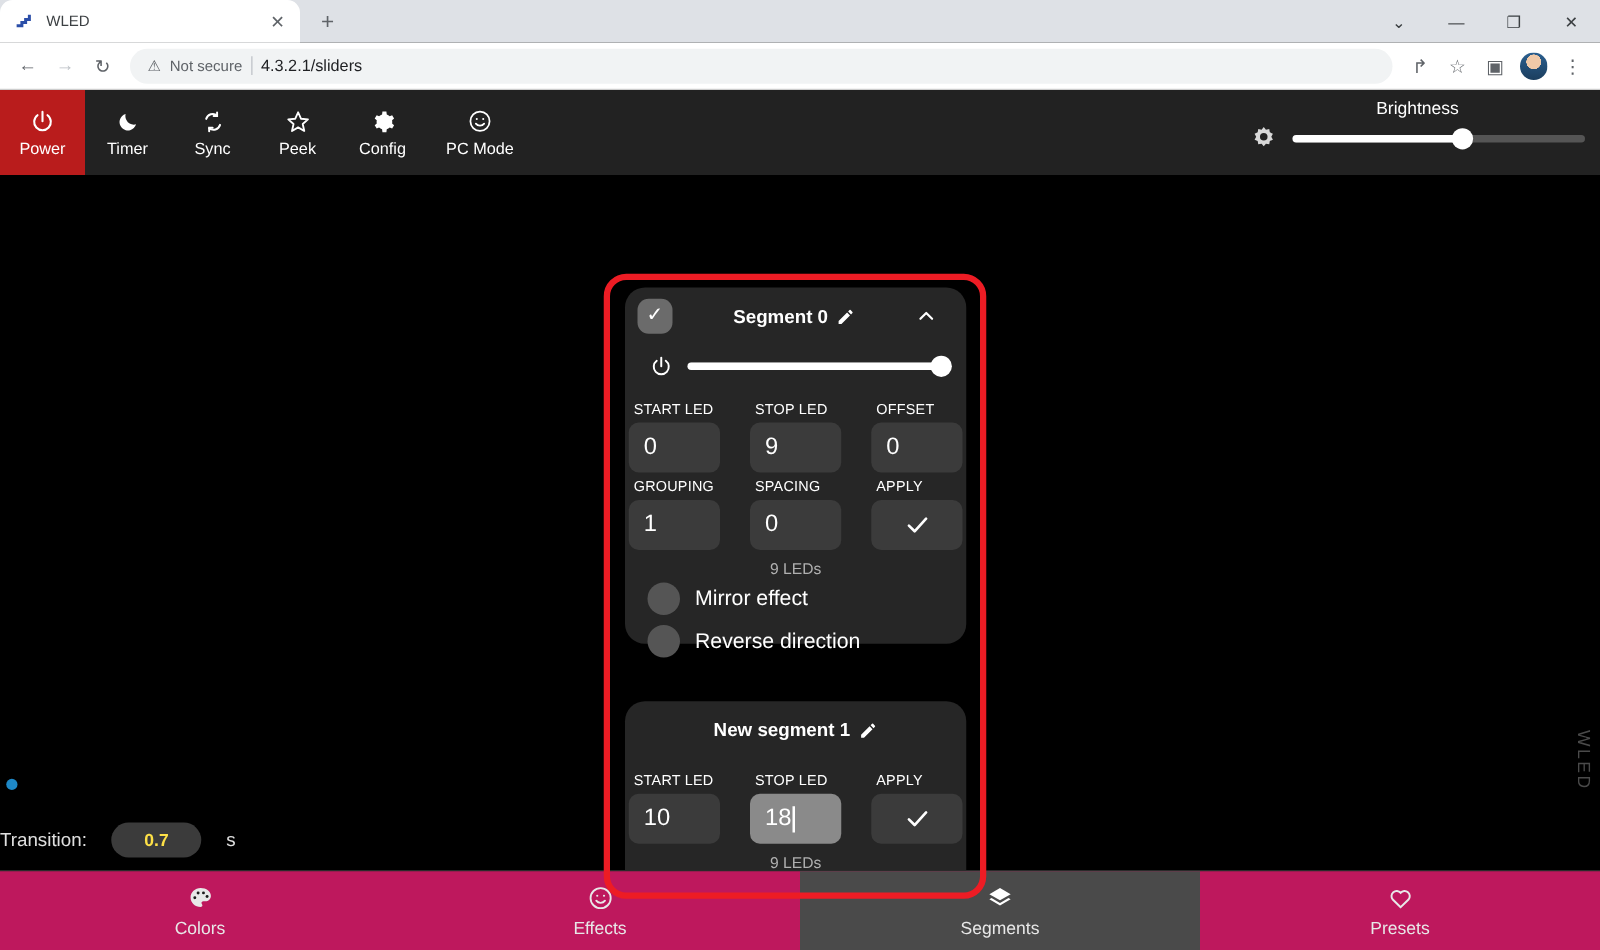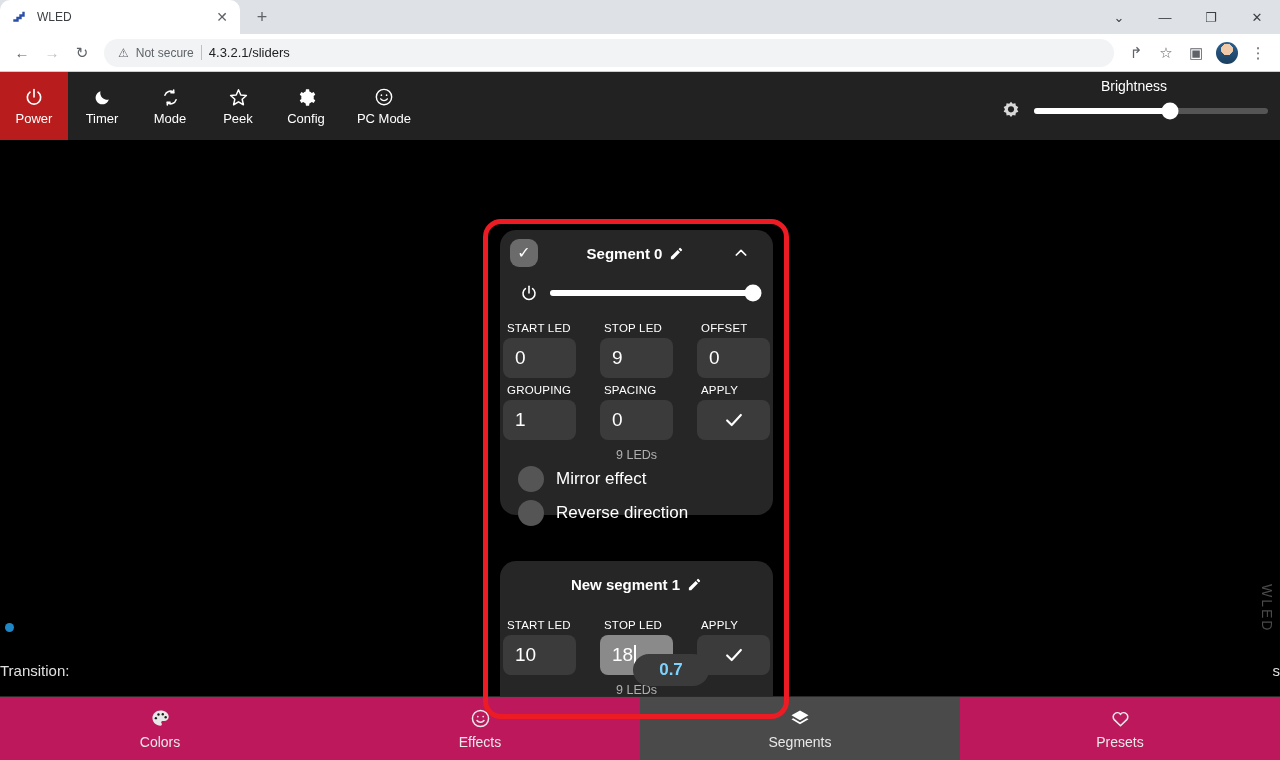--- a/index.html
+++ b/index.html
@@ -163,25 +163,25 @@
   .opt-row {
     display: flex; align-items: center; gap: 12px; padding: 4px 0 4px 18px;
   }
   .toggle {
     width: 26px; height: 26px; border-radius: 13px; background: #555; flex: 0 0 26px;
   }
   .opt-label { color: #fff; font-size: 17px; }
 
   .transition {
     position: absolute; left: 0; right: 0; bottom: 10px; display: flex;
-    align-items: center; justify-content: space-between; gap: 10px;
+    align-items: center; justify-content: flex-start; gap: 20px;
   }
   .trans-label { color: #e0e0e0; font-size: 15px; }
   .trans-value {
-    background: #3b3b3b; border-radius: 16px; color: #7dd3fc; font-size: 17px;
+    background: #3b3b3b; border-radius: 16px; color: #fde047; font-size: 14px;
     font-weight: bold; padding: 6px 26px;
   }
   .trans-unit { color: #e0e0e0; font-size: 15px; }
 
   .wled-watermark {
     position: absolute; right: 6px; bottom: 64px; color: #4a4a4a; font-size: 14px;
     letter-spacing: 2px; writing-mode: vertical-rl; line-height: 1;
   }
   .conn-dot {
     position: absolute; left: 5px; bottom: 64px; width: 9px; height: 9px;
@@ -270,21 +270,21 @@
       </div>
       <div class="topitem">
         <span class="topicon">
           <svg width="19" height="19" viewBox="0 0 24 24" fill="none" stroke="#fff" stroke-width="2" stroke-linecap="round">
             <path d="M5 9a7 7 0 0 1 11-3.5"></path>
               <path d="M19 15a7 7 0 0 1-11 3.5"></path>
             <path d="M16 2.5v3.5h-3.5"></path>
               <path d="M8 21.5V18h3.5"></path>
           </svg>
         </span>
-        <span class="toplabel">Mode</span>
+        <span class="toplabel">Sync</span>
       </div>
       <div class="topitem">
         <span class="topicon">
           <svg width="21" height="21" viewBox="0 0 24 24" fill="none" stroke="#fff" stroke-width="1.7" stroke-linejoin="round">
             <path d="M12 3.2 14.6 9.1 21 9.7 16.2 14 17.6 20.3 12 17 6.4 20.3 7.8 14 3 9.7 9.4 9.1z"></path>
           </svg>
         </span>
         <span class="toplabel">Peek</span>
       </div>
       <div class="topitem">

